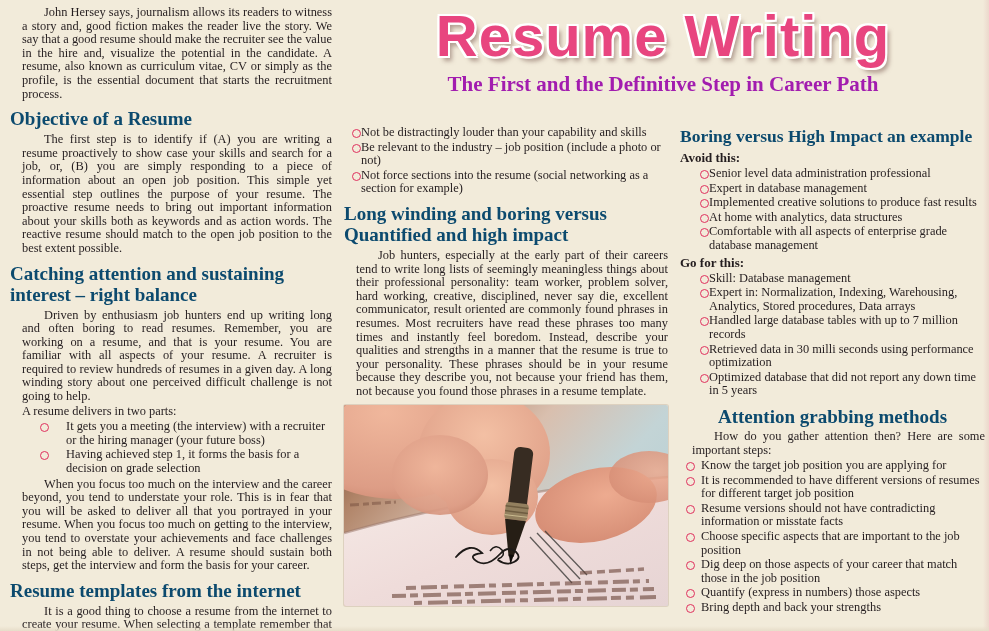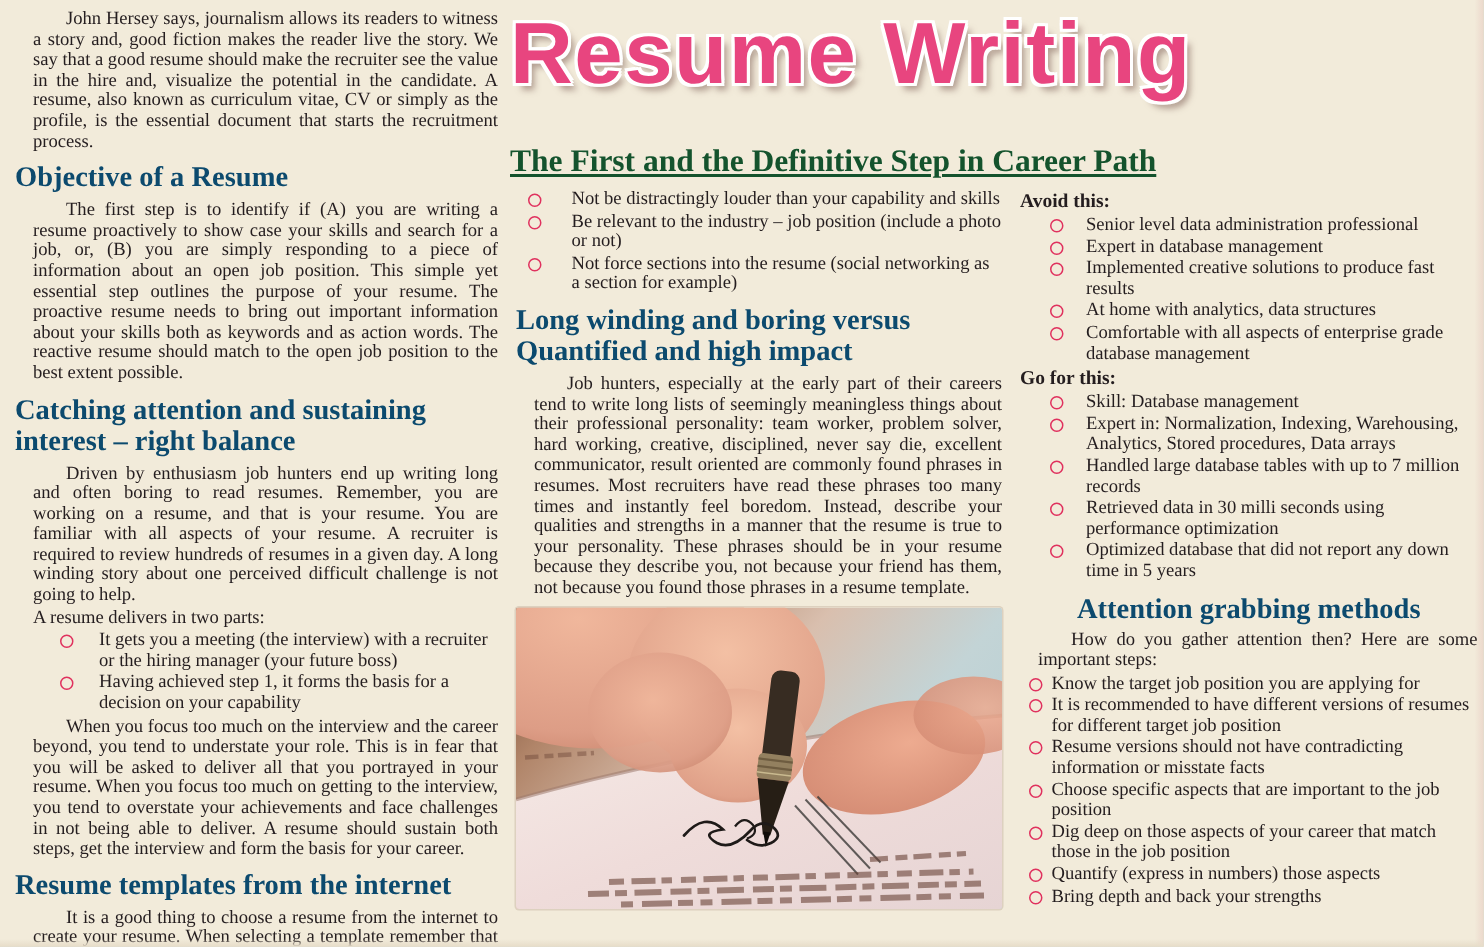--- a/index.html
+++ b/index.html
@@ -8,42 +8,42 @@
   .page::before{content:"";position:absolute;right:0;top:0;width:6px;height:100%;
         background:linear-gradient(to left,#ecd8cc,rgba(236,216,204,0));}
   .page::after{content:"";position:absolute;left:0;bottom:0;width:100%;height:5px;
         background:linear-gradient(to top,#e7ddc9,rgba(231,221,201,0));}
 
   .col{position:absolute;}
   .left{left:10px;top:6px;width:322px;}
   .mid{left:344px;top:124px;width:324px;}
   .right{left:680px;top:126px;width:305px;}
 
-  .masthead{position:absolute;left:340px;top:4px;width:646px;}
+  .masthead{position:absolute;left:340px;top:4px;width:646px;text-align:center;}
   .title{font-family:"Liberation Sans",sans-serif;font-weight:700;font-size:58px;
          letter-spacing:1px;color:#e8457f;line-height:1.1;
          text-shadow:-2px -2px 0 #fff,2px -2px 0 #fff,-2px 2px 0 #fff,2px 2px 0 #fff,
                      0 -2px 0 #fff,0 2px 0 #fff,-2px 0 0 #fff,2px 0 0 #fff,
                      4px 5px 4px rgba(125,95,85,.55);}
-  .subtitle{margin-top:27px;font-weight:700;font-size:21px;color:#14532d;text-decoration:underline;}
+  .subtitle{margin-top:4px;font-weight:700;font-size:21px;color:#a21caf;}
 
   .body{font-size:12.4px;line-height:13.6px;text-align:justify;margin:0 0 1px 12px;}
   .ind{text-indent:22px;}
   h2{font-size:19px;line-height:21px;color:#0c4a6e;margin:7px 0 4px 0;font-weight:700;}
   h2.rhead1{font-size:17.5px;margin:0 0 3px 0;}
   h2.rhead2{font-size:19px;margin:8px 0 3px 0;text-align:center;}
   .label{font-weight:700;font-size:13px;line-height:15px;}
 
   ul{list-style:none;margin:2px 0;padding:0;}
   li{display:flex;align-items:flex-start;margin:0 0 1px 0;font-size:12.4px;line-height:13.6px;}
   .bm{flex:0 0 auto;width:7px;height:7px;border:1.5px solid #e0315e;border-radius:50%;
       margin-top:3px;background:transparent;}
   .deep{padding-left:30px;}  .deep li{gap:17px;}
-  .midlist{padding-left:8px;} .midlist li{gap:20px;}
-  .rlist{padding-left:20px;}  .rlist li{gap:15px;}
+  .midlist{padding-left:8px;} .midlist li{gap:0;}
+  .rlist{padding-left:20px;}  .rlist li{}
   .attlist{padding-left:6px;} .attlist li{gap:6px;}
 
   .feedback{margin:8px 0 0 4px;width:296px;height:21px;border-radius:2px;
             background:linear-gradient(180deg,#9ae06e,#84d756);
             font-family:"Liberation Sans",sans-serif;font-weight:700;font-size:14px;
             color:#fffdf0;text-align:center;line-height:21px;letter-spacing:.3px;}
 
   .photo{margin-top:6px;width:324px;height:201px;border-radius:2px;overflow:hidden;
          box-shadow:0 0 0 1px rgba(160,130,110,.25);}
 </style>
@@ -66,21 +66,21 @@
     <h2>Catching attention and sustaining interest – right balance</h2>
     <p class="body ind">Driven by enthusiasm job hunters end up writing long and often boring to read resumes. Remember, you are working on a resume, and that is your resume. You are familiar with all aspects of your resume. A recruiter is required to review hundreds of resumes in a given day. A long winding story about one perceived difficult challenge is not going to help.</p>
     <p class="body">A resume delivers in two parts:</p>
     <ul class="blist deep">
       <li>
           <span class="bm"></span>
           <span>It gets you a meeting (the interview) with a recruiter or the hiring manager (your future boss)</span>
         </li>
       <li>
           <span class="bm"></span>
-          <span>Having achieved step 1, it forms the basis for a decision on your capability</span>
+          <span>Having achieved step 1, it forms the basis for a decision on grade selection</span>
         </li>
     </ul>
     <p class="body ind">When you focus too much on the interview and the career beyond, you tend to understate your role. This is in fear that you will be asked to deliver all that you portrayed in your resume. When you focus too much on getting to the interview, you tend to overstate your achievements and face challenges in not being able to deliver. A resume should sustain both steps, get the interview and form the basis for your career.</p>
 
     <h2>Resume templates from the internet</h2>
     <p class="body ind">It is a good thing to choose a resume from the internet to create your resume. When selecting a template remember that the resume should:</p>
 
     <div class="feedback">feed back: diksuchi.aj@gmail.com</div>
   </div>
 
@@ -173,20 +173,21 @@
           <line x1="48" y1="191" x2="310" y2="184" stroke-width="4" stroke-dasharray="14 4 8 5 18 6"></line>
           <line x1="70" y1="198" x2="312" y2="192" stroke-width="4" stroke-dasharray="8 6 20 4 10 5"></line>
           <line x1="236" y1="168" x2="300" y2="164" stroke-width="3.5" stroke-dasharray="12 5 8 4"></line>
           <line x1="6" y1="100" x2="52" y2="97" stroke-width="3" stroke-dasharray="9 4 6 3" opacity="0.7"></line>
         </g>
       </svg>
     </div>
   </div>
 
   <div class="col right">
+    <h2 class="rhead1">Boring versus High Impact an example</h2>
 
     <div class="label">Avoid this:</div>
     <ul class="rlist">
       <li>
           <span class="bm"></span>
           <span>Senior level data administration professional</span>
         </li>
       <li>
           <span class="bm"></span>
           <span>Expert in database management</span>

